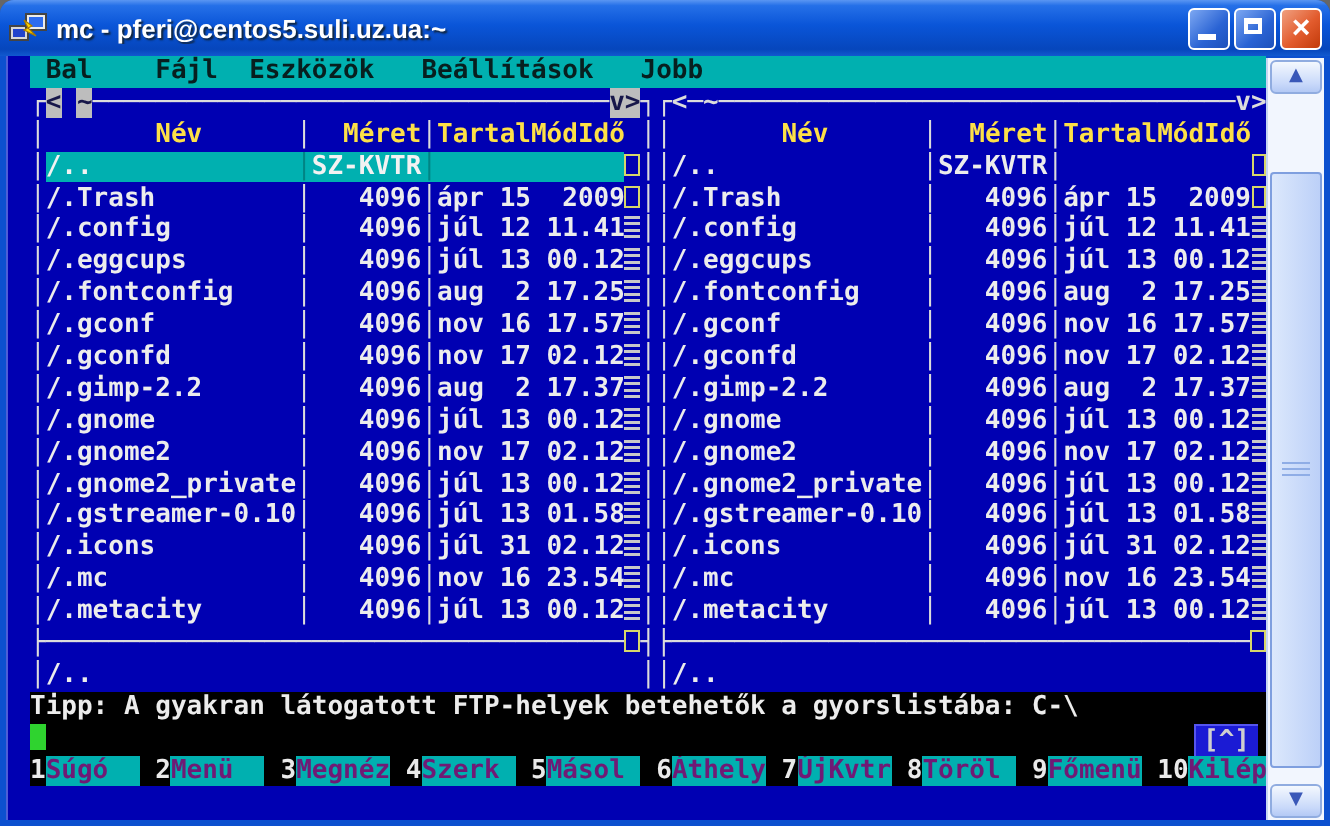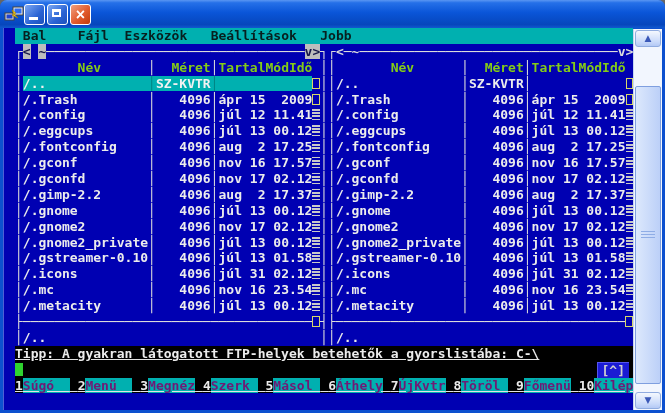--- a/index.html
+++ b/index.html
@@ -20,22 +20,22 @@
   .tb.max::after{content:"";position:absolute;left:4px;top:4px;width:9px;height:8px;
       border:2px solid #fff;border-top-width:3px;box-sizing:border-box;}
   .tb.cls::after{content:"×";position:absolute;left:0;top:-1px;width:100%;text-align:center;
       color:#fff;font:bold 16px/21px "Liberation Sans",sans-serif;}
   
   .term{position:absolute;top:28px;left:3px;width:630px;height:382px;background:#0000b2;
         border-left:1px solid #4d5fd6;box-sizing:border-box;padding-left:11px;}
   .trow{height:15.9px;line-height:15.9px;white-space:pre;overflow:hidden;
         font:bold 13px/15.9px "DejaVu Sans Mono",monospace;color:#e2e2e2;}
   .menurow{background:#00b0b0;color:#071f1f;}
-  .blackrow{background:#000;text-decoration:underline;}
-  .f{color:#dcdcdc;}  .w{color:#ececec;}  .y{color:#84cc16;}
+  .blackrow{background:#000;}
+  .f{color:#dcdcdc;}  .w{color:#ececec;}  .y{color:#fde047;}
   .hot{background:#bdbdbd;color:#17174a;}
   .sel{background:#00b0b0;color:#f2f2f2;}
   .selsep{color:#008484;}
   .sb,.ob{display:inline-block;width:7.8px;height:11px;vertical-align:-1px;box-sizing:border-box;}
   .sb{background:repeating-linear-gradient(180deg,#c9c9c9 0 1.5px,rgba(0,0,0,0) 1.5px 3.2px);}
   .ob{border:1.5px solid #d6d66a;}
   .cursor{display:inline-block;width:7.8px;height:13px;background:#2fd32f;vertical-align:-2px;}
   .promptrow{position:relative;}
   .badge{position:absolute;right:4px;top:0;background:#1b1bd4;color:#cfcfcf;
          border-top:1px solid #5555ee;border-left:1px solid #5555ee;padding:0 4px;}
@@ -60,20 +60,21 @@
   <div class="titlebar">
     <span class="ticon">
       <svg width="20" height="17" viewBox="0 0 20 17">
         <rect x="1" y="7" width="9" height="7" fill="#d8d8d8" stroke="#444" stroke-width="1"></rect>
         <rect x="2.5" y="8.5" width="6" height="4" fill="#2244cc"></rect>
         <rect x="9" y="1" width="10" height="8" fill="#ececec" stroke="#444" stroke-width="1"></rect>
         <rect x="10.5" y="2.5" width="7" height="5" fill="#2d6cf0"></rect>
         <path d="M8 4 L12 7 L10 8 L14 12 L8 9 L10 8 Z" fill="#ffd700" stroke="#a97c00" stroke-width="0.6"></path>
       </svg>
     </span>
+    <span class="ttext">mc - pferi@centos5.suli.uz.ua:~</span>
     <span class="tbtns">
       <span class="tb min"></span>
       <span class="tb max"></span>
       <span class="tb cls"></span>
     </span>
   </div>
 
   <div class="term" id="term">
       <div class="trow menurow"><span> </span><span>Bal</span><span>    </span><span>Fájl</span><span>  </span><span>Eszközök</span><span>   </span><span>Beállítások</span><span>   </span><span>Jobb</span></div>
       <div class="trow"><span><span class="f">┌</span><span class="hot">&lt;</span><span class="f"> </span><span class="hot">~</span><span class="f">─────────────────────────────────</span><span class="hot">v&gt;</span><span class="f">┐</span></span><span><span class="f">┌</span><span class="f">&lt;─~</span><span class="f">─────────────────────────────────</span><span class="f">v&gt;</span><span class="f">┐</span></span></div>

